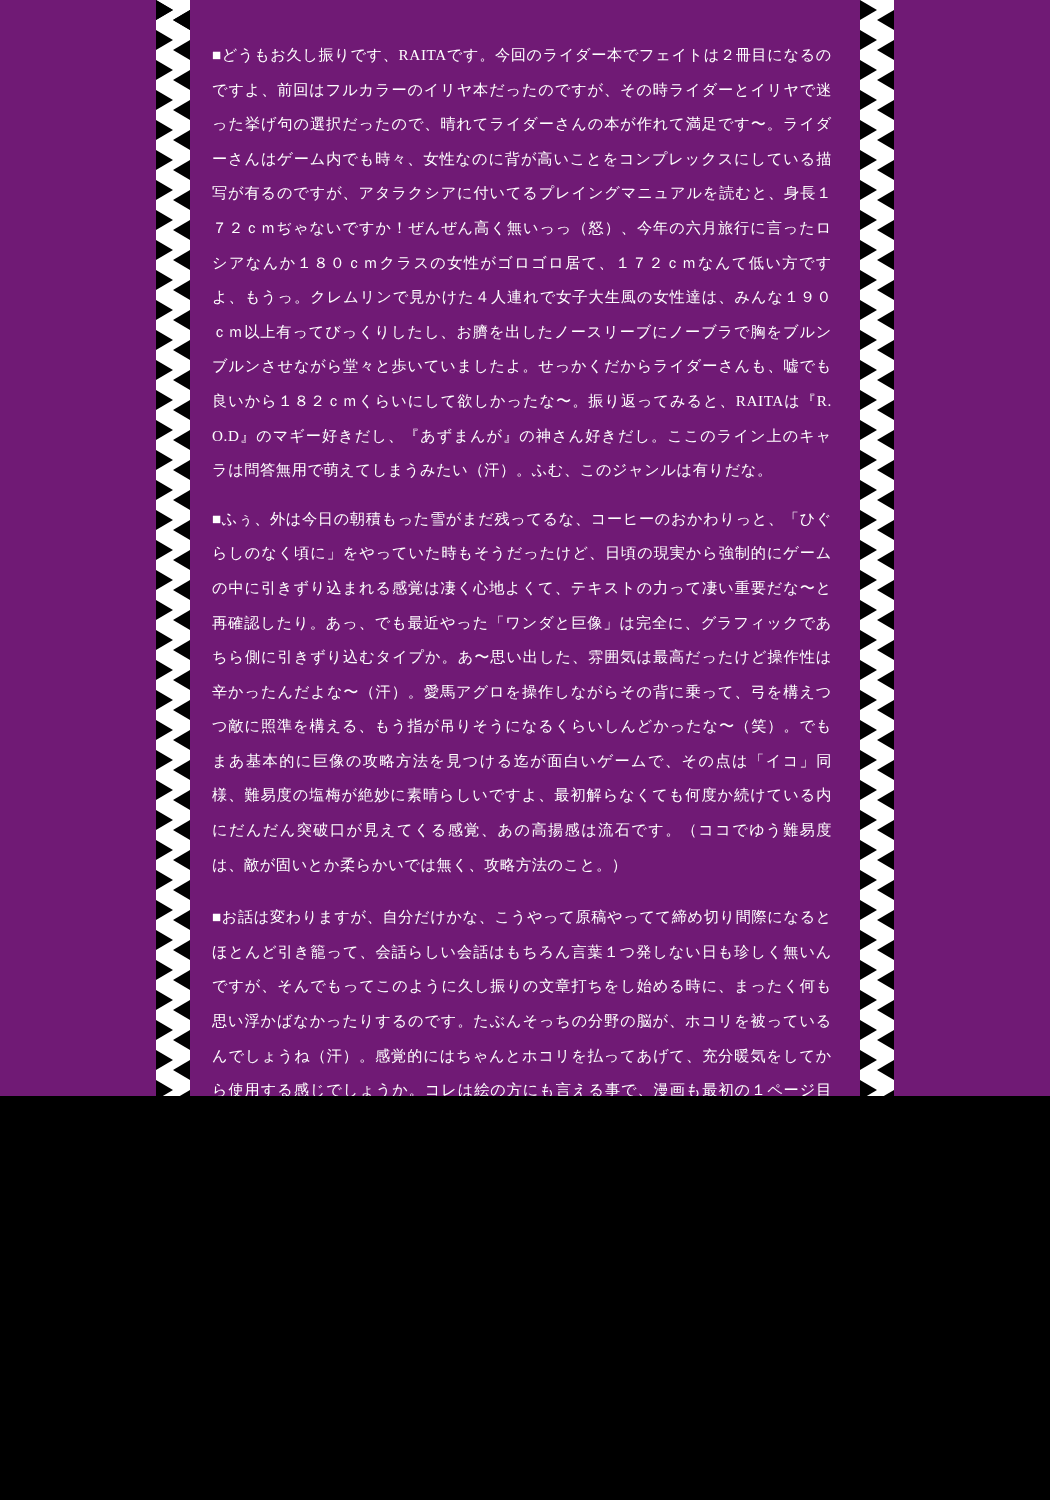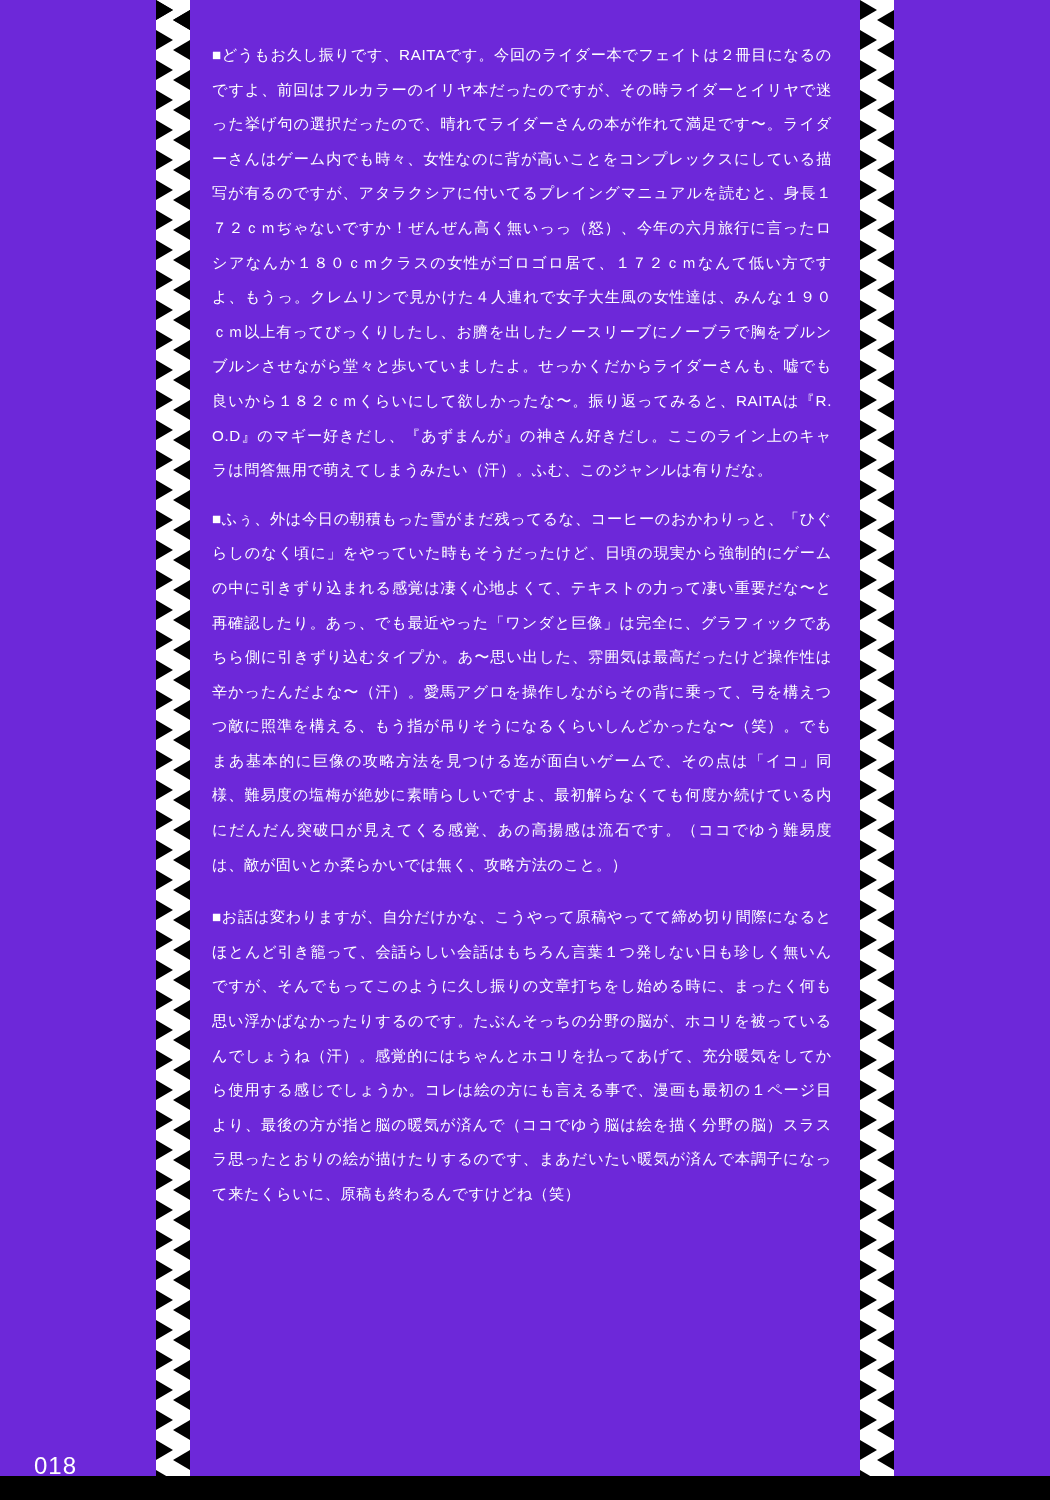--- a/index.html
+++ b/index.html
@@ -3,24 +3,24 @@
 <meta charset="utf-8">
 <style>
   html, body {
     margin: 0;
     padding: 0;
     background: #000000;
   }
   .page {
     position: relative;
     width: 1050px;
-    height: 1476px;
-    background: #6d28d9;
+    height: 1096px;
+    background: #701a75;
     overflow: hidden;
-    font-family: Liberation Sans, sans-serif;
+    font-family: Liberation Serif, serif;
   }
 
   
   .zigzag {
     position: absolute;
     top: 0;
     width: 34px;
     height: 1500px;
     background-color: #ffffff;
   }

